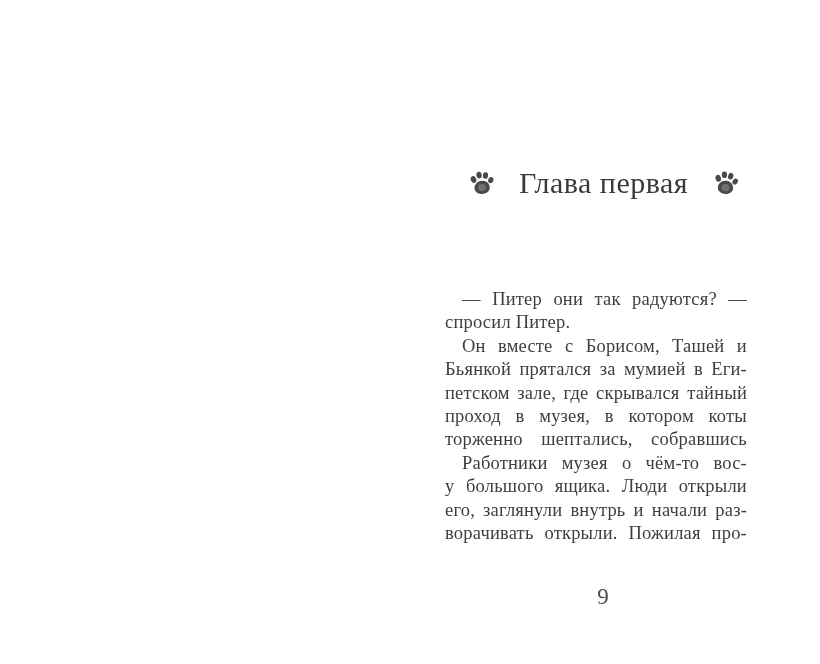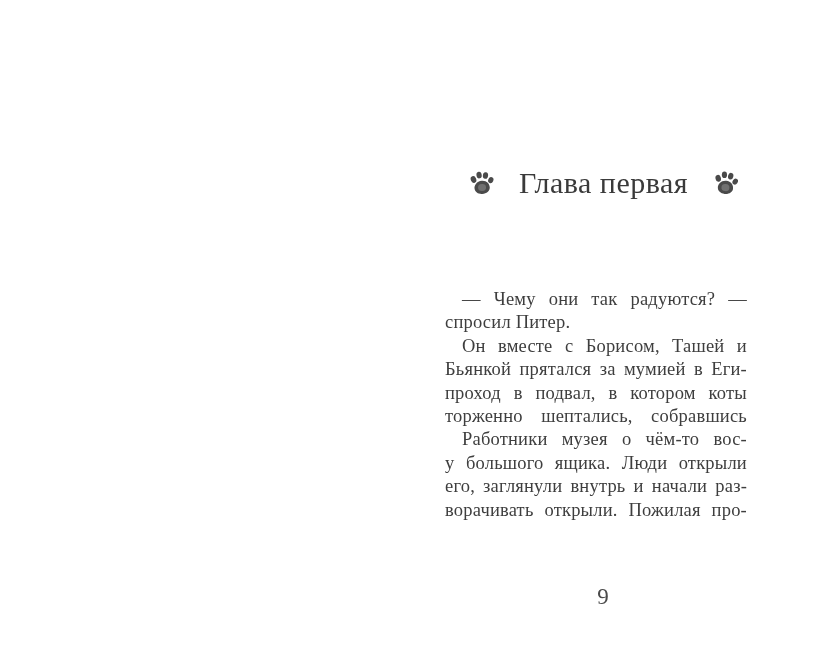--- a/index.html
+++ b/index.html
@@ -86,21 +86,21 @@
           <path d="M16.5 13 C11 13 7.5 17.5 8 21.5 C8.4 25 11.5 27.5 16 27.5 C21 27.5 24.5 25 24.8 21 C25 17 22 13 16.5 13 Z"></path>
         </g>
         <ellipse cx="16.3" cy="20.5" rx="4.4" ry="3.9" fill="#8f8f8f" opacity="0.55"></ellipse>
       </svg>
     </span>
   </div>
 
   <div class="chapter-body" id="chapter-body">
       <div class="line indent just">
         <span>—</span>
-        <span>Чему</span>
+        <span>Питер</span>
         <span>они</span>
         <span>так</span>
         <span>радуются?</span>
         <span>—</span>
       </div>
       <div class="line">спросил Питер.</div>
       <div class="line indent just">
         <span>Он</span>
         <span>вместе</span>
         <span>с</span>
@@ -110,23 +110,30 @@
       </div>
       <div class="line just">
         <span>Бьянкой</span>
         <span>прятался</span>
         <span>за</span>
         <span>мумией</span>
         <span>в</span>
         <span>Еги-</span>
       </div>
       <div class="line just">
+        <span>петском</span>
+        <span>зале,</span>
+        <span>где</span>
+        <span>скрывался</span>
+        <span>тайный</span>
+      </div>
+      <div class="line just">
         <span>проход</span>
         <span>в</span>
-        <span>подвал,</span>
+        <span>музея,</span>
         <span>в</span>
         <span>котором</span>
         <span>коты</span>
       </div>
       <div class="line just">
         <span>торженно</span>
         <span>шептались,</span>
         <span>собравшись</span>
       </div>
       <div class="line indent just">

